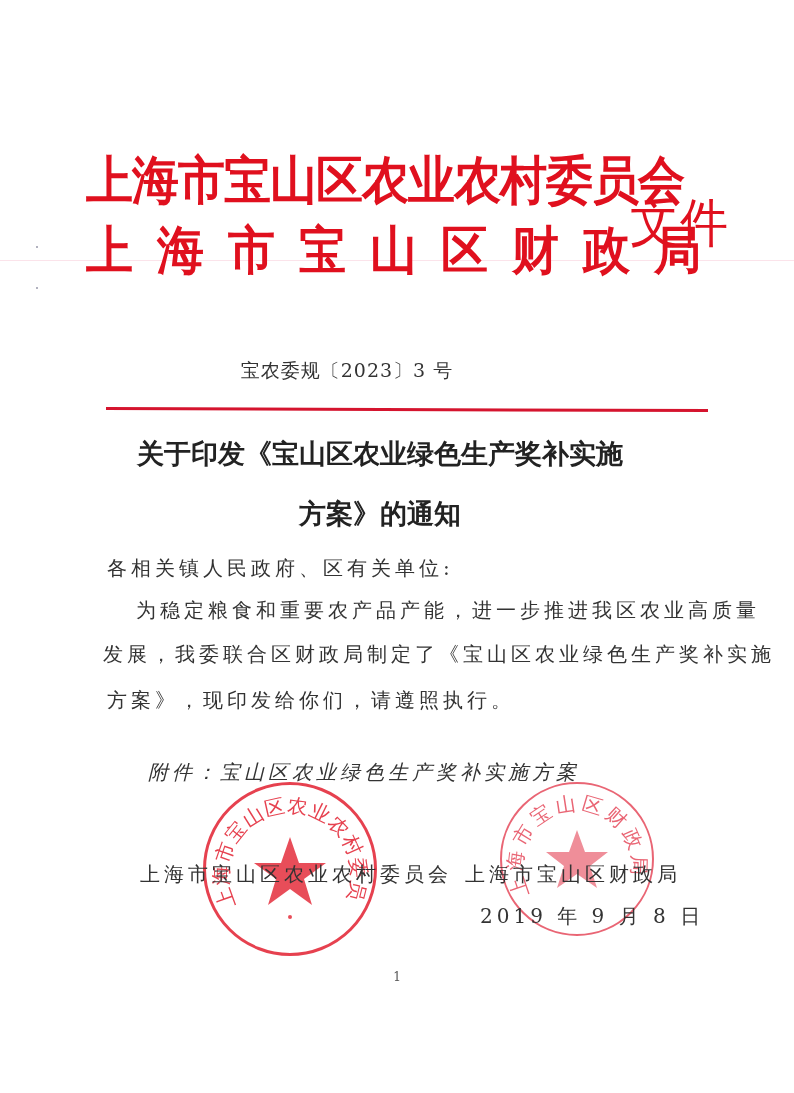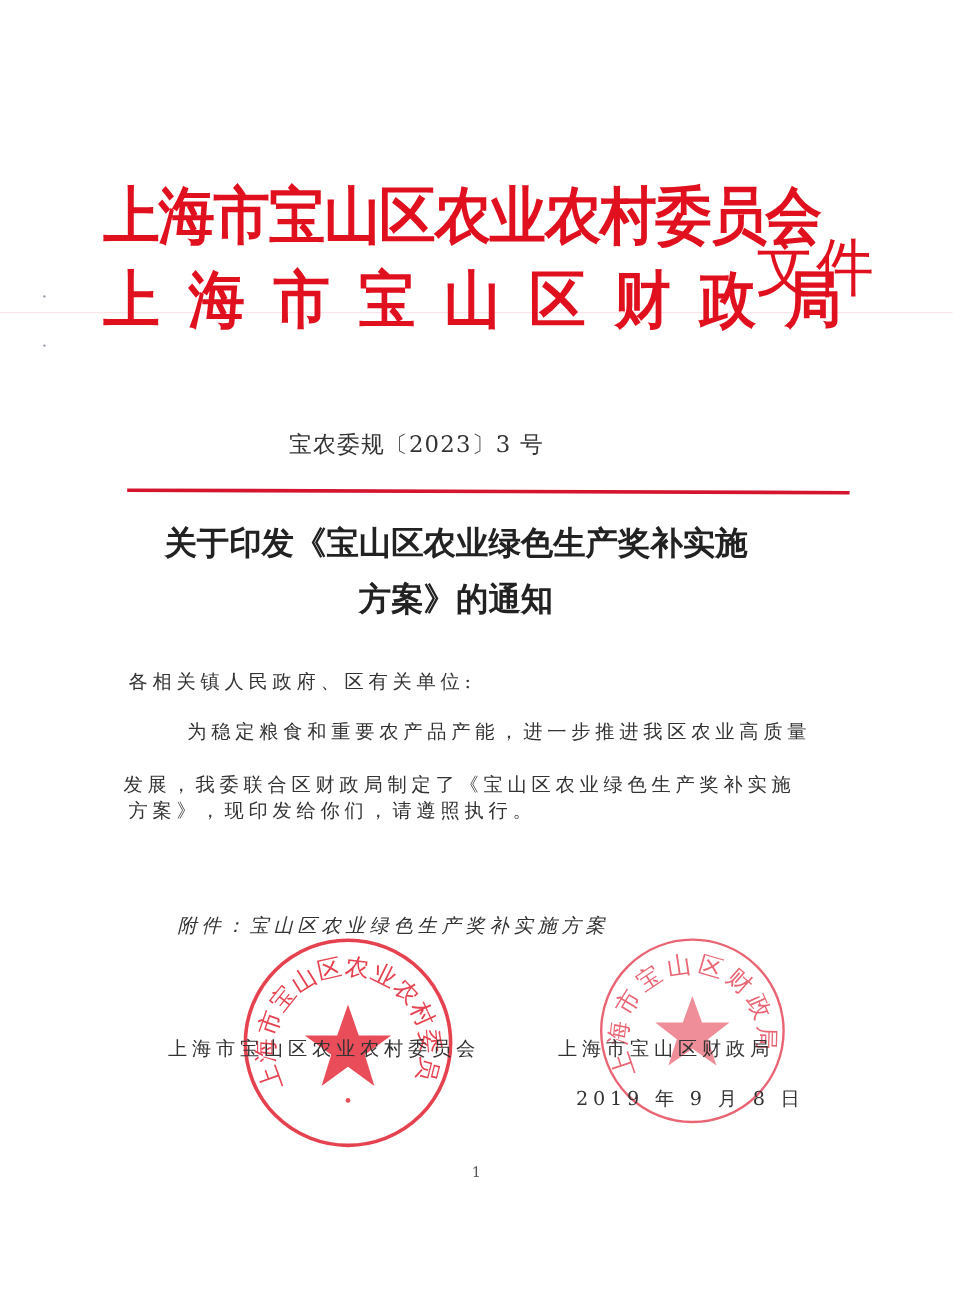--- a/index.html
+++ b/index.html
@@ -8,26 +8,26 @@
   .abs { position: absolute; }
   .issuer { color: #e0101e; font-family: "DejaVu Sans", sans-serif; font-weight: bold; white-space: nowrap; }
   .issuer1 { left: 86px; top: 150px; font-size: 47px; letter-spacing: -1px; line-height: 56px; transform: scaleY(1.1); transform-origin: left top; }
   .issuer2 { left: 86px; top: 220px; font-size: 47px; line-height: 56px; letter-spacing: 24px; transform: scaleY(1.1); transform-origin: left top; }
   .wenjian { left: 630px; top: 188px; font-size: 48px; font-weight: normal; color: #e0101e; letter-spacing: 2px; transform: scaleY(1.1); transform-origin: left top; }
   .faint-line { left: 0; top: 260px; width: 794px; height: 1px; background: #fbe3ea; }
   .docno { left: 0; width: 694px; top: 358px; text-align: center; font-size: 19px; color: #333; letter-spacing: 1px; }
   .redrule { left: 106px; top: 407px; width: 602px; height: 3px; background: #d5142e; transform: rotate(0.2deg); transform-origin: left center; }
   .title { left: 0; width: 760px; text-align: center; font-family: "DejaVu Sans", sans-serif; font-weight: bold; font-size: 27px; color: #222; line-height: 40px; }
   .title1 { top: 434px; }
-  .title2 { top: 480px; }
-  .body { font-size: 16px; color: #333; letter-spacing: 4px; line-height: 28px; white-space: nowrap; }
+  .title2 { top: 494px; }
+  .body { font-size: 20px; color: #333; letter-spacing: 4px; line-height: 28px; white-space: nowrap; }
   .salutation { left: 107px; top: 554px; }
-  .p1 { left: 156px; top: 596px; }
+  .p1 { left: 136px; top: 596px; }
   .p2 { left: 103px; top: 640px; }
-  .p3 { left: 107px; top: 662px; }
+  .p3 { left: 107px; top: 686px; }
   .attach { left: 148px; top: 758px; font-style: italic; }
   .seal { border-radius: 50%; border: 3px solid rgba(226, 32, 48, 0.85); }
   .seal1 { left: 203px; top: 782px; width: 168px; height: 168px; }
   .seal2 { left: 500px; top: 782px; width: 150px; height: 150px; border-color: rgba(226, 50, 70, 0.75); border-width: 2px; }
   .seal svg { position: absolute; left: 0; top: 0; width: 100%; height: 100%; }
   .sign1 { left: 140px; top: 860px; }
   .sign2 { left: 465px; top: 860px; }
   .date { left: 480px; top: 902px; }
   .pageno { left: 0; width: 794px; top: 970px; text-align: center; font-size: 12px; color: #555; }
   .speck { width: 2px; height: 2px; background: #99a; border-radius: 1px; }

